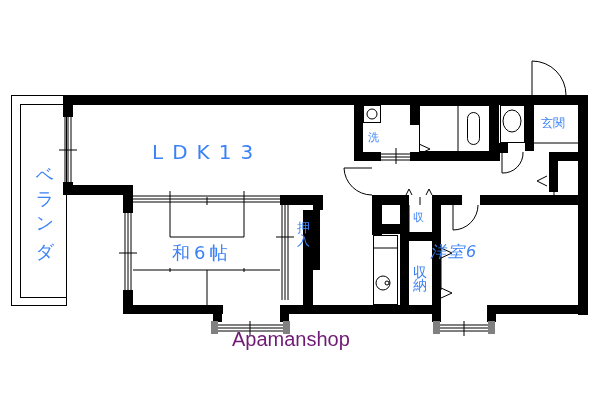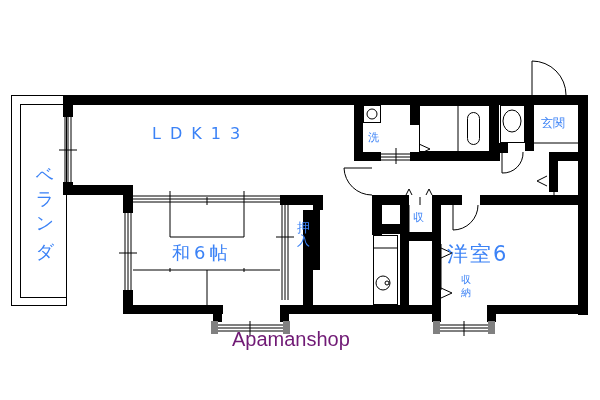--- a/index.html
+++ b/index.html
@@ -1,26 +1,26 @@
 <!DOCTYPE html>
 <html><head>
 <meta charset="utf-8">
 <style>
   html, body { margin: 0; padding: 0; background: #ffffff; }
   body { width: 600px; height: 400px; position: relative; overflow: hidden; font-family: "DejaVu Sans", sans-serif; }
   svg { position: absolute; left: 0; top: 0; }
   .lbl { position: absolute; color: #3b82f6; white-space: nowrap; line-height: 1; }
-  .ldk { left: 152px; top: 126px; font-size: 16px; letter-spacing: 9px; }
+  .ldk { left: 152px; top: 142px; font-size: 20px; letter-spacing: 9px; }
   .washitsu { left: 172px; top: 244px; font-size: 18px; letter-spacing: 4px; }
-  .yoshitsu { left: 447px; top: 244px; font-size: 21px; letter-spacing: 2px; }
+  .yoshitsu { left: 430px; top: 244px; font-size: 16px; letter-spacing: 2px; font-style: italic; }
   .genkan { left: 541px; top: 117px; font-size: 12px; }
   .sen { left: 368px; top: 132px; font-size: 11px; }
   .oshi { left: 297px; top: 221px; font-size: 13px; width: 12px; white-space: normal; line-height: 13px; }
   .shu1 { left: 413px; top: 212px; font-size: 11px; }
-  .shuno { left: 413px; top: 273px; font-size: 10px; width: 12px; white-space: normal; line-height: 13px; margin-left: 48px; }
+  .shuno { left: 413px; top: 266px; font-size: 14px; width: 12px; white-space: normal; line-height: 13px; }
   .veranda { left: 36px; top: 155px; font-size: 18px; writing-mode: vertical-rl; letter-spacing: 4px; }
   .watermark { left: 232px; top: 329px; font-size: 20px; color: #701a75; font-family: "Liberation Sans", sans-serif; }
 </style>
 </head>
 <body>
 
 <svg width="600" height="400" viewBox="0 0 600 400">
 
   <g fill="none" stroke="#000" stroke-width="1">
     <rect x="11.5" y="95.5" width="55" height="210"></rect>

